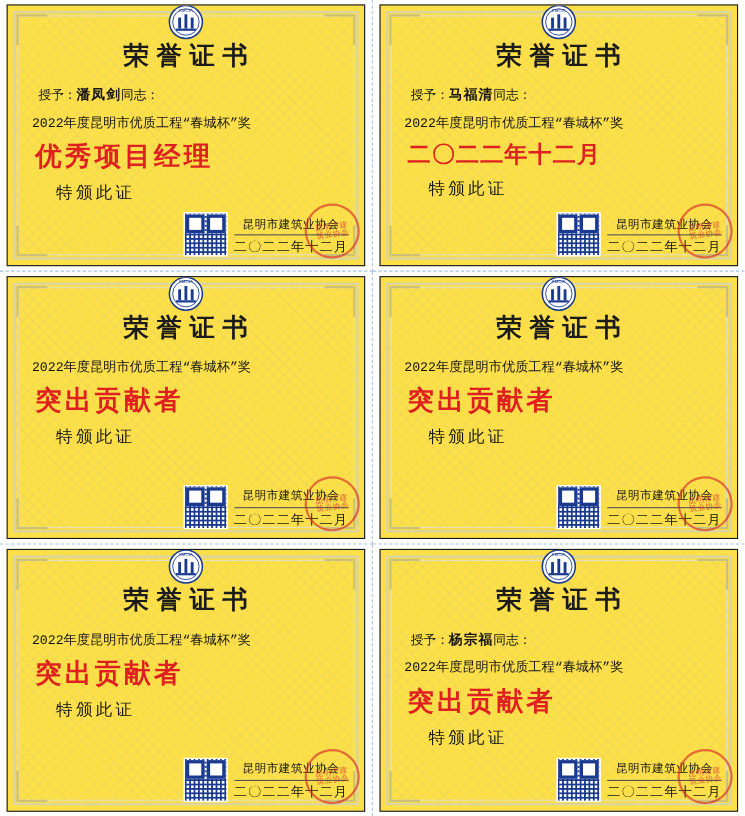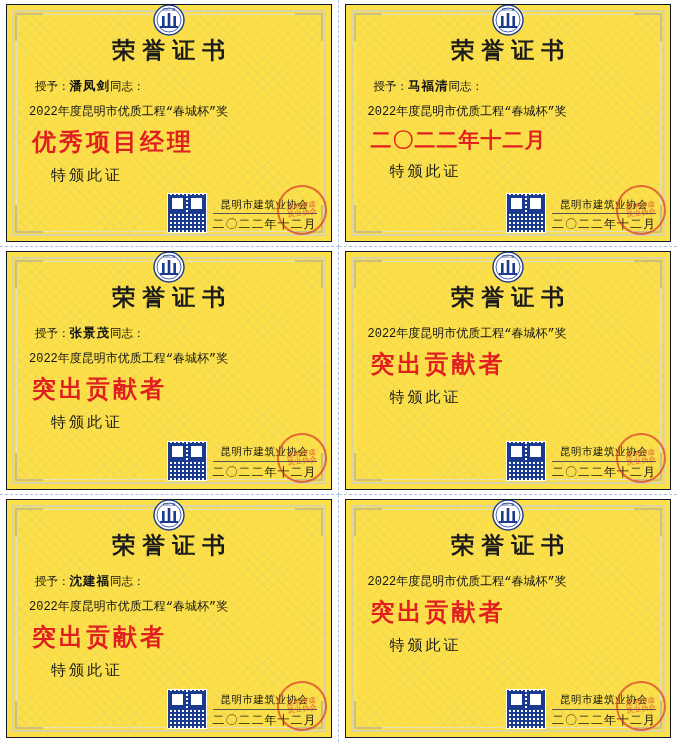--- a/index.html
+++ b/index.html
@@ -340,23 +340,20 @@
         <rect x="20.7" y="9" width="2.6" height="13" fill="#1a3a8f"></rect>
         <rect x="26.4" y="12" width="2.6" height="10" fill="#1a3a8f"></rect>
         <rect x="13" y="22" width="18" height="2" fill="#1a3a8f"></rect>
         <text x="22" y="6.5" font-size="4" fill="#1a3a8f" text-anchor="middle" font-family="Liberation Sans, sans-serif">KMCIA</text>
       </svg>
     </div>
 
     <div class="cert-body">
       <div class="cert-title">荣誉证书</div>
 
-      <div class="line-award">
-        <span class="award-prefix">授予：</span><span class="recipient">张景茂</span><span class="award-suffix">同志：</span>
-      </div>
 
       <div class="line-prize">2022年度昆明市优质工程“春城杯”奖</div>
 
       <div class="honor">突出贡献者</div>
 
       <div class="line-note">特颁此证</div>
     </div>
 
     <div class="cert-footer">
       <div class="qr"></div>
@@ -433,23 +430,20 @@
         <rect x="20.7" y="9" width="2.6" height="13" fill="#1a3a8f"></rect>
         <rect x="26.4" y="12" width="2.6" height="10" fill="#1a3a8f"></rect>
         <rect x="13" y="22" width="18" height="2" fill="#1a3a8f"></rect>
         <text x="22" y="6.5" font-size="4" fill="#1a3a8f" text-anchor="middle" font-family="Liberation Sans, sans-serif">KMCIA</text>
       </svg>
     </div>
 
     <div class="cert-body">
       <div class="cert-title">荣誉证书</div>
 
-      <div class="line-award">
-        <span class="award-prefix">授予：</span><span class="recipient">沈建福</span><span class="award-suffix">同志：</span>
-      </div>
 
       <div class="line-prize">2022年度昆明市优质工程“春城杯”奖</div>
 
       <div class="honor">突出贡献者</div>
 
       <div class="line-note">特颁此证</div>
     </div>
 
     <div class="cert-footer">
       <div class="qr"></div>
@@ -481,20 +475,23 @@
         <rect x="20.7" y="9" width="2.6" height="13" fill="#1a3a8f"></rect>
         <rect x="26.4" y="12" width="2.6" height="10" fill="#1a3a8f"></rect>
         <rect x="13" y="22" width="18" height="2" fill="#1a3a8f"></rect>
         <text x="22" y="6.5" font-size="4" fill="#1a3a8f" text-anchor="middle" font-family="Liberation Sans, sans-serif">KMCIA</text>
       </svg>
     </div>
 
     <div class="cert-body">
       <div class="cert-title">荣誉证书</div>
 
+      <div class="line-award">
+        <span class="award-prefix">授予：</span><span class="recipient">杨宗福</span><span class="award-suffix">同志：</span>
+      </div>
 
       <div class="line-prize">2022年度昆明市优质工程“春城杯”奖</div>
 
       <div class="honor">突出贡献者</div>
 
       <div class="line-note">特颁此证</div>
     </div>
 
     <div class="cert-footer">
       <div class="qr"></div>

